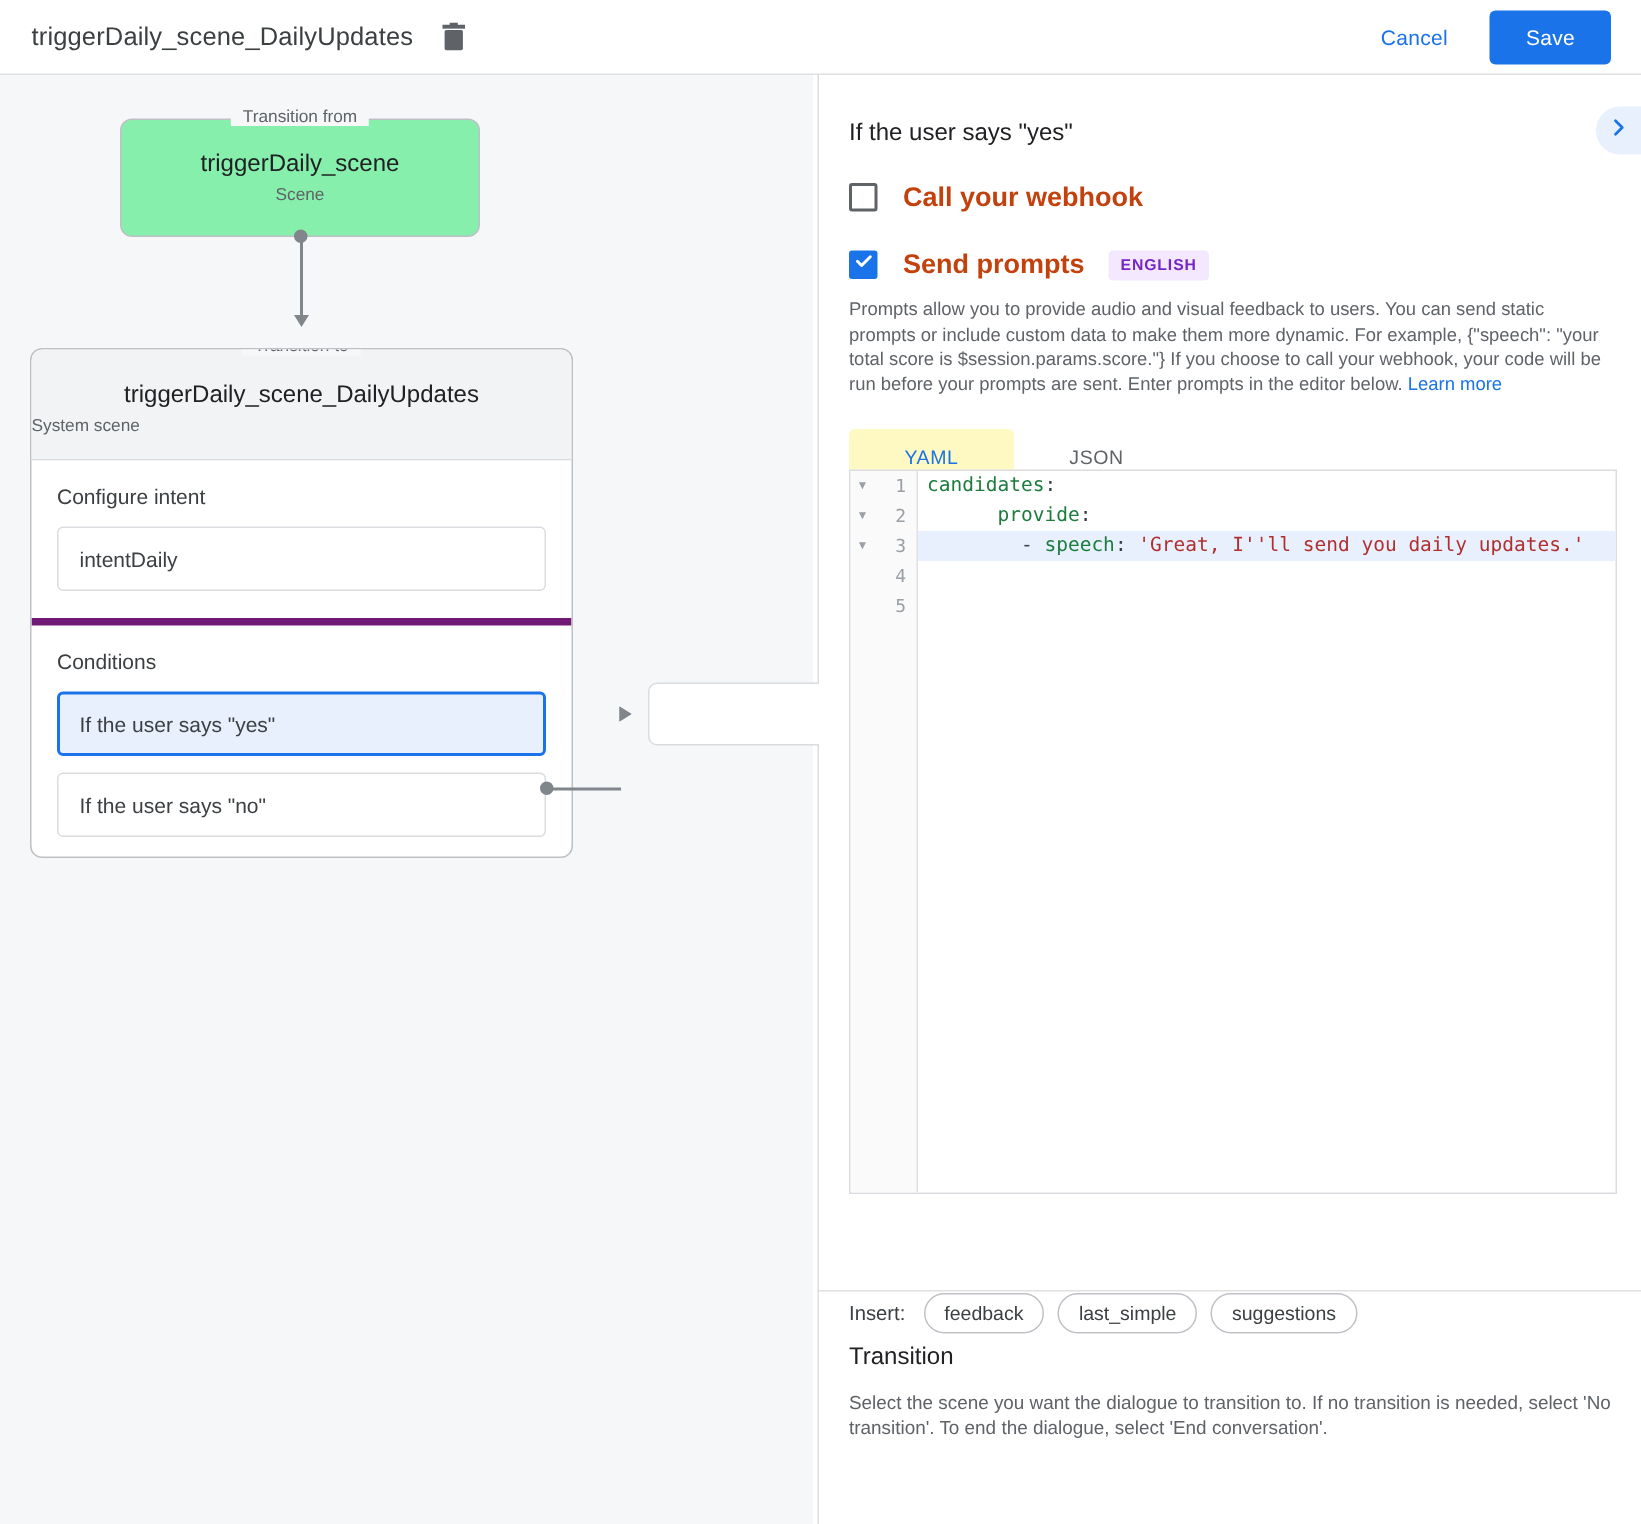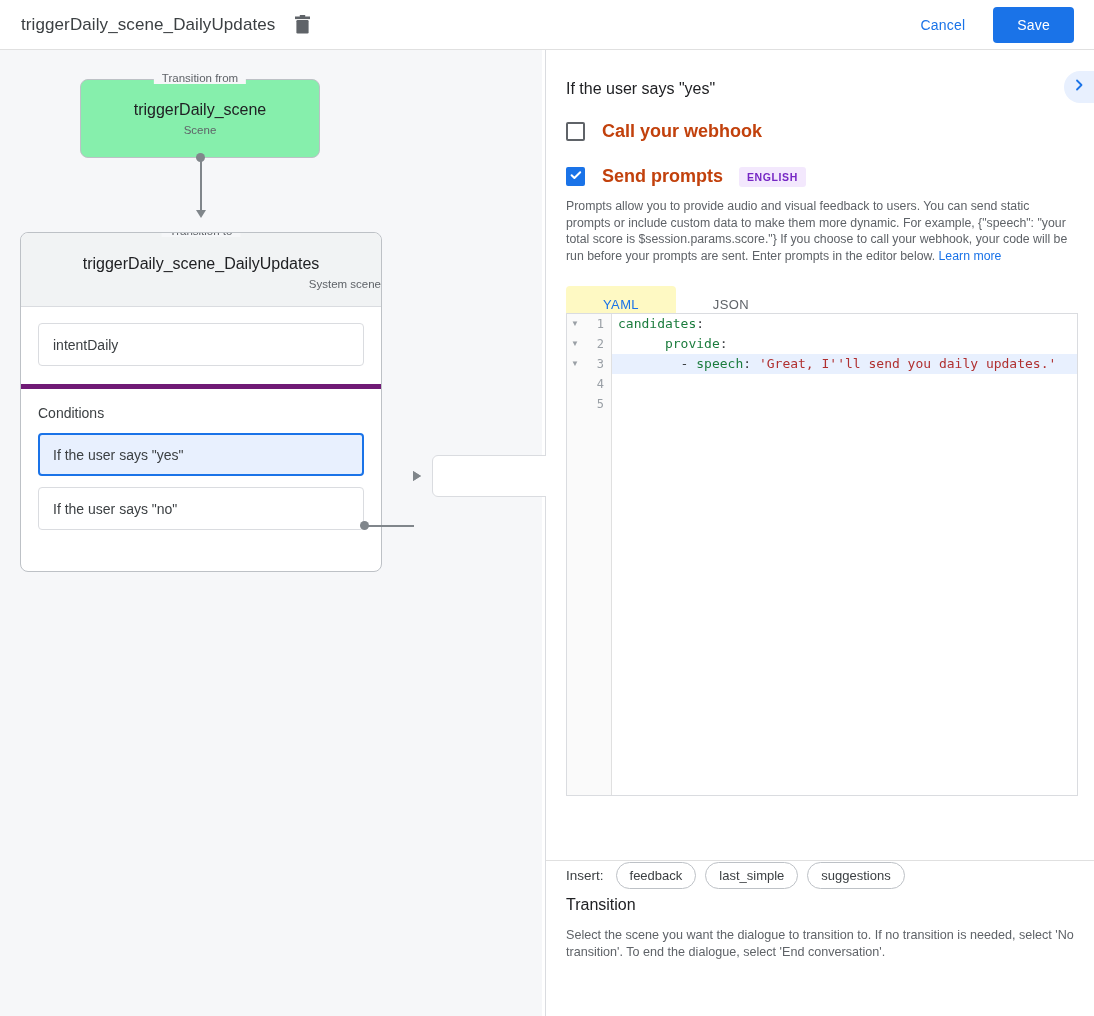--- a/index.html
+++ b/index.html
@@ -87,21 +87,21 @@
 
   .to-box {
     left: 20px; top: 182px; width: 362px; height: 340px; background: #fff;
     overflow: hidden;
   }
   .to-header {
     background: #f1f3f4; border-bottom: 1px solid #dadce0;
     padding: 22px 0 16px; border-radius: 7px 7px 0 0;
   }
   .to-title { text-align: center; font-size: 16px; color: #202124; }
-  .to-sub { text-align: right; margin-top: 5px; font-size: 11.5px; color: #5f6368; }
+  .to-sub { text-align: left; margin-top: 5px; font-size: 11.5px; color: #5f6368; }
 
   .sect { padding: 16px 17px 18px; }
   .sect + .sect { border-top: 5px solid #701a75; }
   .sect-h { font-size: 14px; color: #3c4043; margin-bottom: 12px; }
 
   .field-box {
     height: 43px; border: 1px solid #dadce0; border-radius: 4px;
     display: flex; align-items: center; padding: 0 14px;
     font-size: 14px; color: #3c4043; background: #fff;
   }
@@ -245,20 +245,21 @@
   <div class="arrow-head-down" style="left:195.5px; top:160px;"></div>
 
   <div class="group to-box">
     <div class="group-label" style="background:#f6f7f9;">Transition to</div>
     <div class="to-header">
       <div class="to-title">triggerDaily_scene_DailyUpdates</div>
       <div class="to-sub">System scene</div>
     </div>
 
     <div class="sect">
+      <div class="sect-h">Configure intent</div>
       <div class="field-box">intentDaily</div>
     </div>
 
     <div class="sect">
       <div class="sect-h">Conditions</div>
       <div class="cond-box selected">If the user says "yes"</div>
       <div class="cond-box">If the user says "no"</div>
     </div>
   </div>
 

